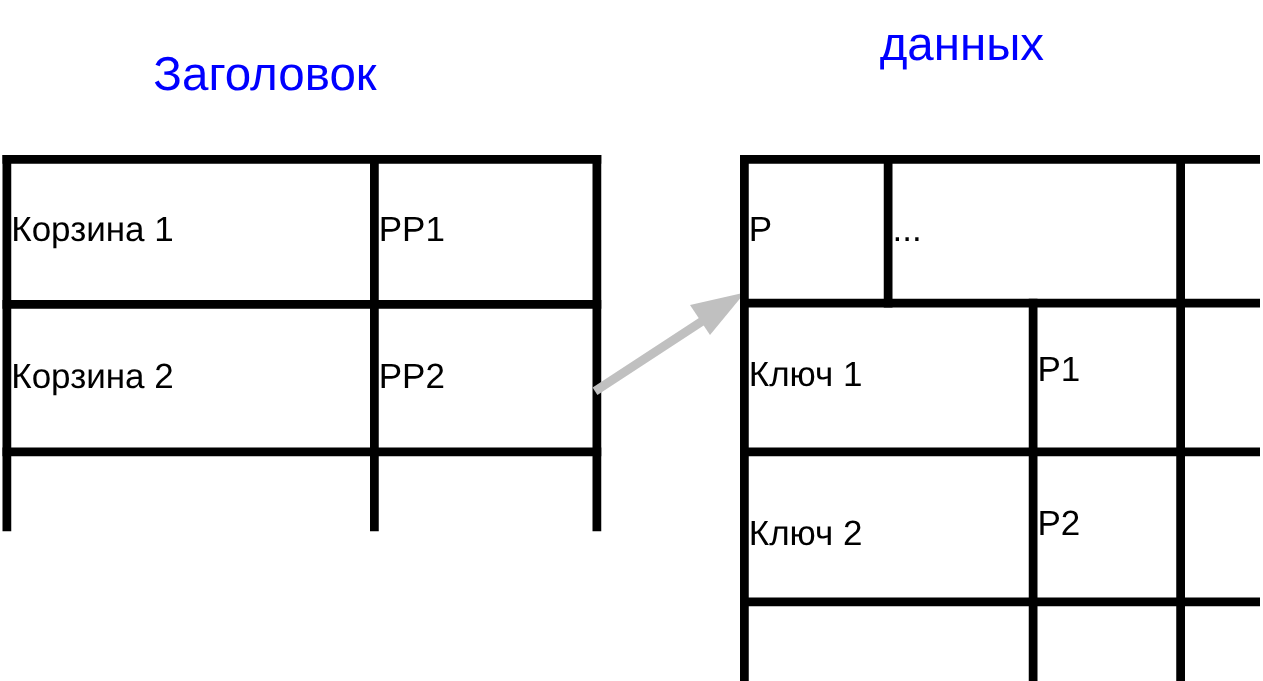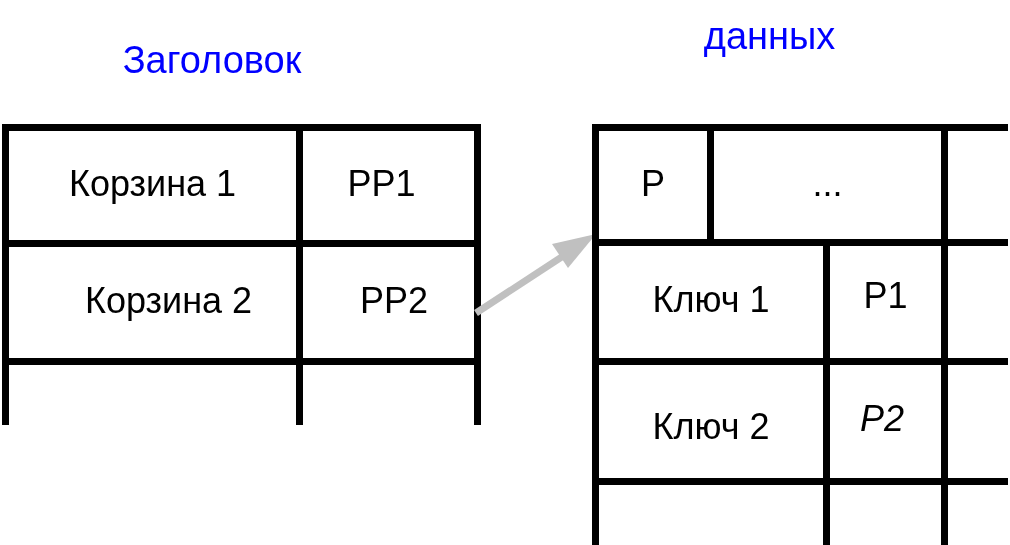--- a/index.html
+++ b/index.html
@@ -34,24 +34,23 @@
     width: 424px;
   }
   #title-datapage {
     left: 592px;
     top: 14px;
     width: 355px;
   }
   .cell-text {
     position: absolute;
     color: #000000;
-    font-size: 36px;
+    font-size: 28px;
     line-height: 40px;
     font-family: "Liberation Sans", sans-serif;
-    text-align: center;
     white-space: nowrap;
   }
   .hline {
     position: absolute;
     background: #000000;
     height: 7px;
   }
   .vline {
     position: absolute;
     background: #000000;
@@ -84,21 +83,21 @@
   <div class="vline" style="left:296px; top:124px; height:301px;"></div>
   <div class="vline" style="left:474px; top:124px; height:301px;"></div>
 
   <div class="cell-hit" style="left:9px; top:131px; width:287px; height:109px;"></div>
   <div class="cell-text" style="left:9px; top:164px; width:287px;">Корзина 1</div>
 
   <div class="cell-hit" style="left:303px; top:131px; width:171px; height:109px;"></div>
   <div class="cell-text" style="left:303px; top:164px; width:157px;">PP1</div>
 
   <div class="cell-hit" style="left:9px; top:247px; width:287px; height:111px;"></div>
-  <div class="cell-text" style="left:9px; top:281px; width:287px;margin-left:16px;">Корзина 2</div>
+  <div class="cell-text" style="left:9px; top:281px; width:287px;">Корзина 2</div>
 
   <div class="cell-hit" style="left:303px; top:247px; width:171px; height:111px;"></div>
   <div class="cell-text" style="left:303px; top:281px; width:182px;">PP2</div>
 
   <div class="cell-hit" style="left:9px; top:365px; width:287px; height:60px;"></div>
   <div class="cell-text" style="left:9px; top:378px; width:287px;"></div>
 
   <div class="cell-hit" style="left:303px; top:365px; width:171px; height:60px;"></div>
   <div class="cell-text" style="left:303px; top:378px; width:171px;"></div>
 
@@ -130,21 +129,21 @@
   <div class="cell-hit" style="left:599px; top:246px; width:224px; height:112px;"></div>
   <div class="cell-text" style="left:599px; top:280px; width:224px;">Ключ 1</div>
 
   <div class="cell-hit" style="left:830px; top:246px; width:111px; height:112px;"></div>
   <div class="cell-text" style="left:830px; top:276px; width:111px;">P1</div>
 
   <div class="cell-hit" style="left:599px; top:365px; width:224px; height:113px;"></div>
   <div class="cell-text" style="left:599px; top:407px; width:224px;">Ключ 2</div>
 
   <div class="cell-hit" style="left:830px; top:365px; width:111px; height:113px;"></div>
-  <div class="cell-text" style="left:830px; top:399px; width:104px;font-style:italic;">P2</div>
+  <div class="cell-text" style="left:830px; top:399px; width:104px;">P2</div>
 
   <div class="cell-hit" style="left:599px; top:485px; width:224px; height:60px;"></div>
   <div class="cell-text" style="left:599px; top:498px; width:224px;"></div>
 
   <div class="cell-hit" style="left:830px; top:485px; width:111px; height:60px;"></div>
   <div class="cell-text" style="left:830px; top:498px; width:111px;"></div>
 
 </div>
 
 </body></html>

